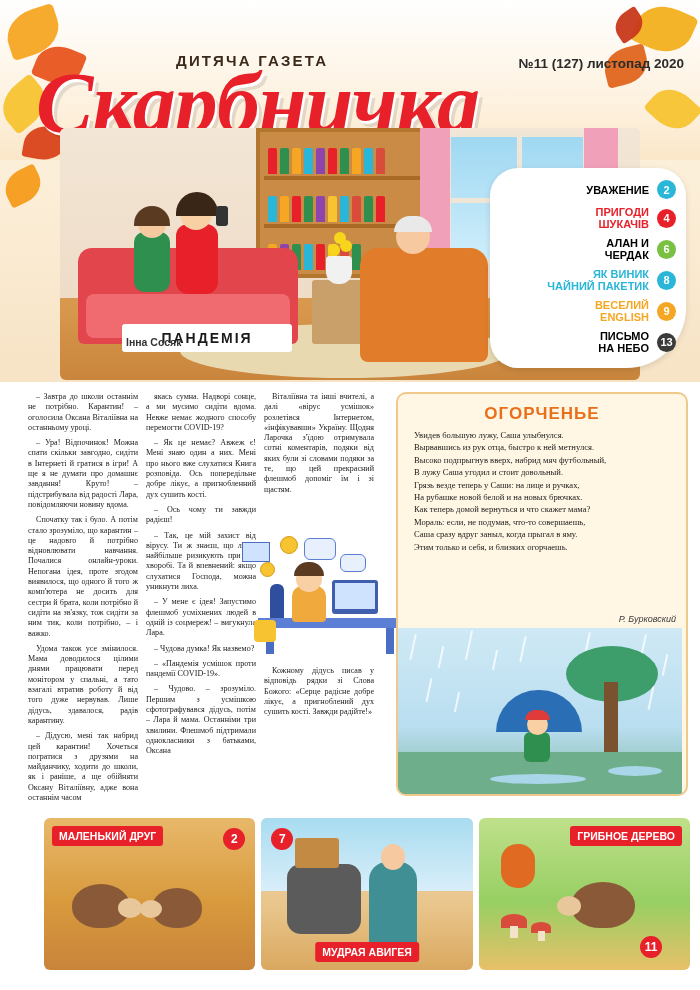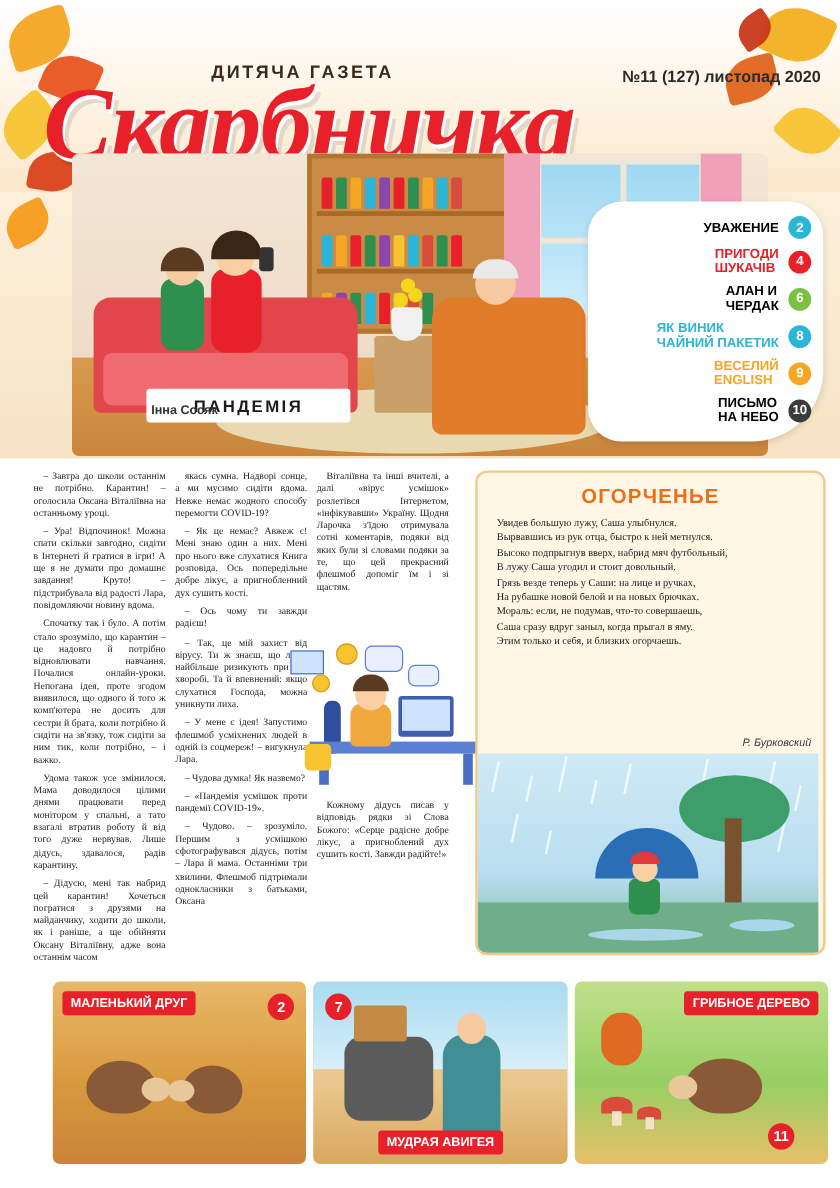--- a/index.html
+++ b/index.html
@@ -163,20 +163,21 @@
   }
   .toc-row {
     display: flex; align-items: center; justify-content: flex-end;
     gap: 8px; margin-bottom: 7px;
   }
   .toc-label {
     font-family: "Liberation Sans", sans-serif;
     font-weight: bold;
     font-size: 11px;
     line-height: 12px;
+    text-align: right;
     text-transform: uppercase;
   }
   .toc-num {
     width: 19px; height: 19px; border-radius: 50%;
     color: #fff; font-family:"Liberation Sans", sans-serif;
     font-size: 11px; font-weight: bold;
     display:flex; align-items:center; justify-content:center;
     flex: 0 0 auto;
   }
 
@@ -451,21 +452,21 @@
         <div class="toc-num" style="background:#29b6d8">8</div>
       </div>
       <div class="toc-row">
         <div class="toc-label" style="color:#f5a623;white-space:pre-line">ВЕСЕЛИЙ
 ENGLISH</div>
         <div class="toc-num" style="background:#f5a623">9</div>
       </div>
       <div class="toc-row">
         <div class="toc-label" style="white-space:pre-line">ПИСЬМО
 НА НЕБО</div>
-        <div class="toc-num" style="background:#3b3b3b">10</div>
+        <div class="toc-num" style="background:#3b3b3b">13</div>
       </div>
     </div>
   </div>
 
   <div class="content">
     <div class="col c1">
       <p>– Завтра до школи останнім не потрібно. Карантин! – оголосила Оксана Віталіївна на останньому уроці.</p>
       <p>– Ура! Відпочинок! Можна спати скільки завгодно, сидіти в Інтернеті й гратися в ігри! А ще я не думати про домашнє завдання! Круто! – підстрибувала від радості Лара, повідомляючи новину вдома.</p>
       <p>Спочатку так і було. А потім стало зрозуміло, що карантин – це надовго й потрібно відновлювати навчання. Почалися онлайн-уроки. Непогана ідея, проте згодом виявилося, що одного й того ж комп'ютера не досить для сестри й брата, коли потрібно й сидіти на зв'язку, тож сидіти за ним тик, коли потрібно, – і важко.</p>
       <p>Удома також усе змінилося. Мама доводилося цілими днями працювати перед монітором у спальні, а тато взагалі втратив роботу й від того дуже нервував. Лише дідусь, здавалося, радів карантину.</p>
@@ -513,20 +514,21 @@
 
   <div class="poem-panel">
     <div class="poem-title">ОГОРЧЕНЬЕ</div>
     <div class="poem-body">
       <div>Увидев большую лужу, Саша улыбнулся.</div>
       <div>Вырвавшись из рук отца, быстро к ней метнулся.</div>
       <div>Высоко подпрыгнув вверх, набрид мяч футбольный,</div>
       <div>В лужу Саша угодил и стоит довольный.</div>
       <div>Грязь везде теперь у Саши: на лице и ручках,</div>
       <div>На рубашке новой белой и на новых брючках.</div>
+      <div>Как теперь домой вернуться и что скажет мама?</div>
       <div>Мораль: если, не подумав, что-то совершаешь,</div>
       <div>Саша сразу вдруг заныл, когда прыгал в яму.</div>
       <div>Этим только и себя, и близких огорчаешь.</div>
     </div>
 
     <div class="poem-credit">Р. Бурковский</div>
 
     <div class="poem-illo">
       <div class="rain-line" style="left:14px;top:6px;height:26px"></div>
       <div class="rain-line" style="left:42px;top:18px;height:22px"></div>

